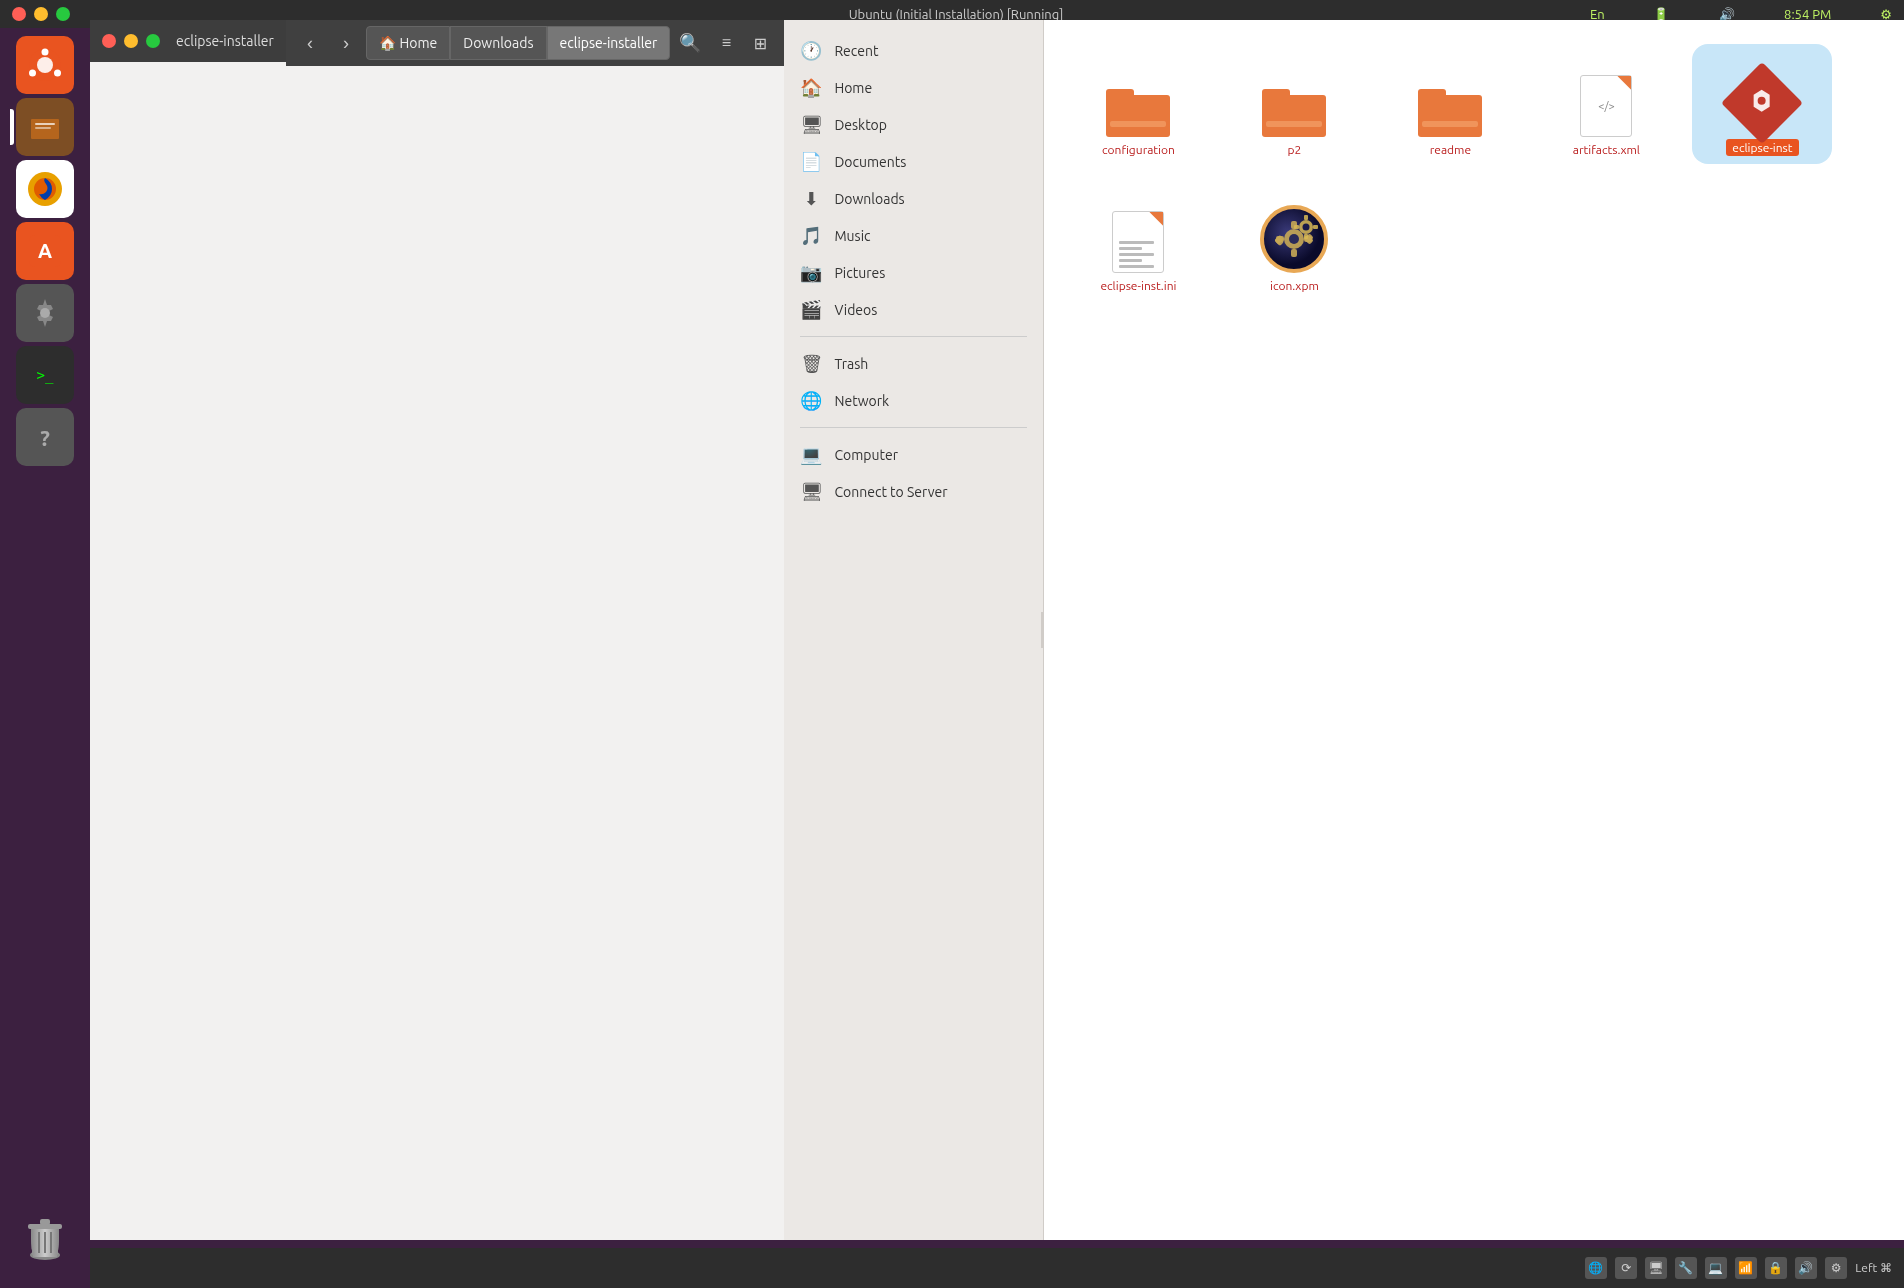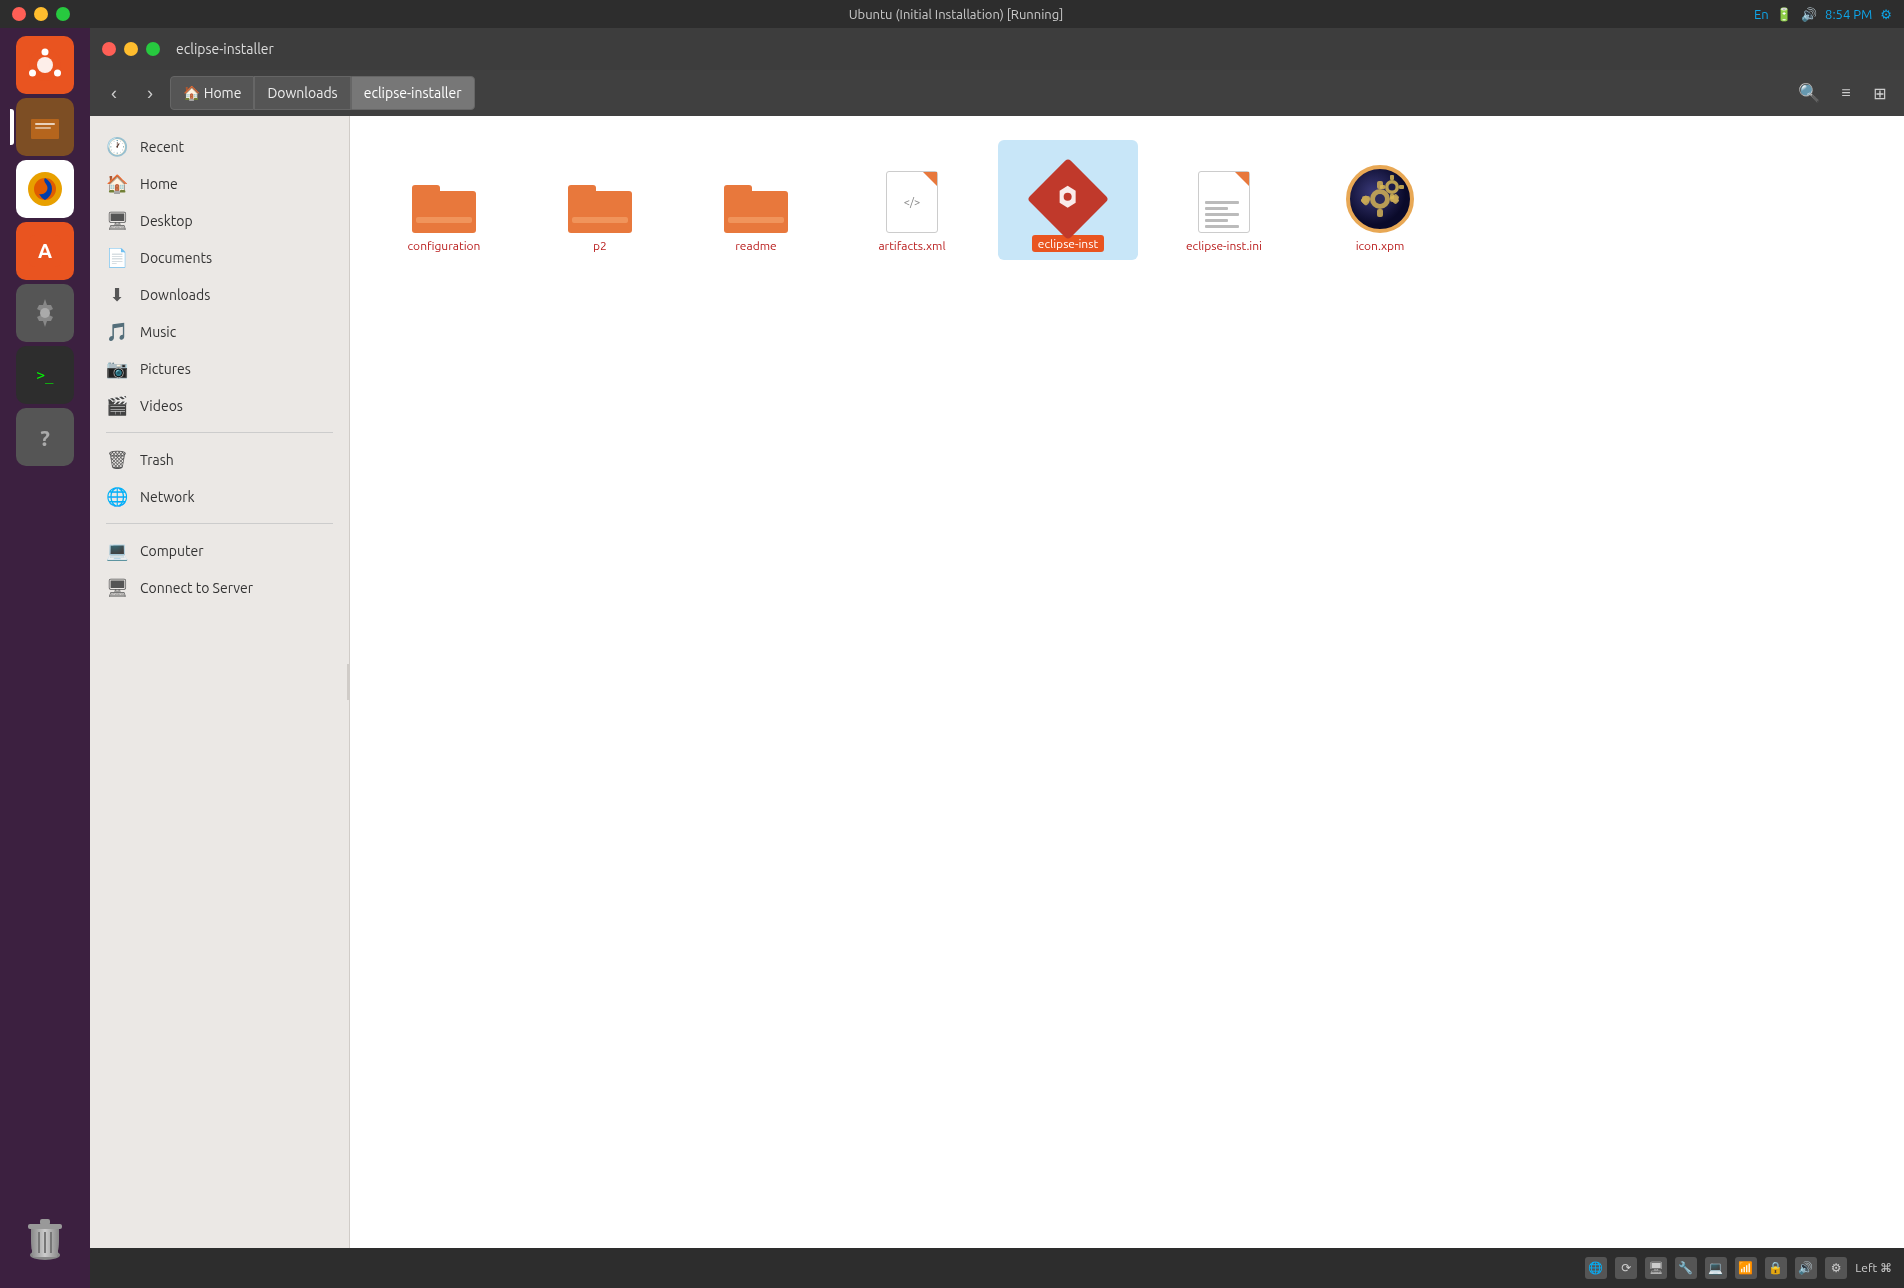--- a/index.html
+++ b/index.html
@@ -50,22 +50,23 @@
       position: absolute;
       right: 0;
       top: 0;
       height: 28px;
       display: flex;
       align-items: center;
       gap: 8px;
       padding-right: 12px;
     }
     .sys-bar-item {
-      color: #0ea5e9;
+      color: #bef264;
       font-size: 13px;
+      margin-left: 41px;
     }
 
     
     .taskbar {
       position: absolute;
       left: 0;
       top: 28px;
       width: 90px;
       height: calc(100% - 28px);
       background: #3c2040;
@@ -113,25 +114,24 @@
       align-items: center;
       justify-content: center;
       cursor: pointer;
       font-size: 32px;
     }
 
     
     .files-window {
       position: absolute;
       left: 90px;
-      top: 28px;
+      top: 20px;
       width: calc(100% - 90px);
       height: calc(100% - 28px - 40px);
       display: flex;
-      flex-direction: column;
       background: #f2f1f0;
     }
 
     
     .window-header {
       height: 42px;
       background: #3d3d3d;
       display: flex;
       align-items: center;
       padding: 0 12px;
@@ -294,21 +294,21 @@
     .file-item {
       display: flex;
       flex-direction: column;
       align-items: center;
       justify-content: flex-end;
       cursor: pointer;
       padding: 8px;
       border-radius: 4px;
       gap: 6px;
     }
-    .file-item.selected { background: #c8e6f8; border-radius: 6px; }
+    .file-item.selected { background: #c8e6f8; border-radius: 16px; }
     .file-icon-folder {
       width: 64px;
       height: 52px;
       position: relative;
     }
     .folder-body {
       position: absolute;
       bottom: 0;
       left: 0;
       right: 0;

